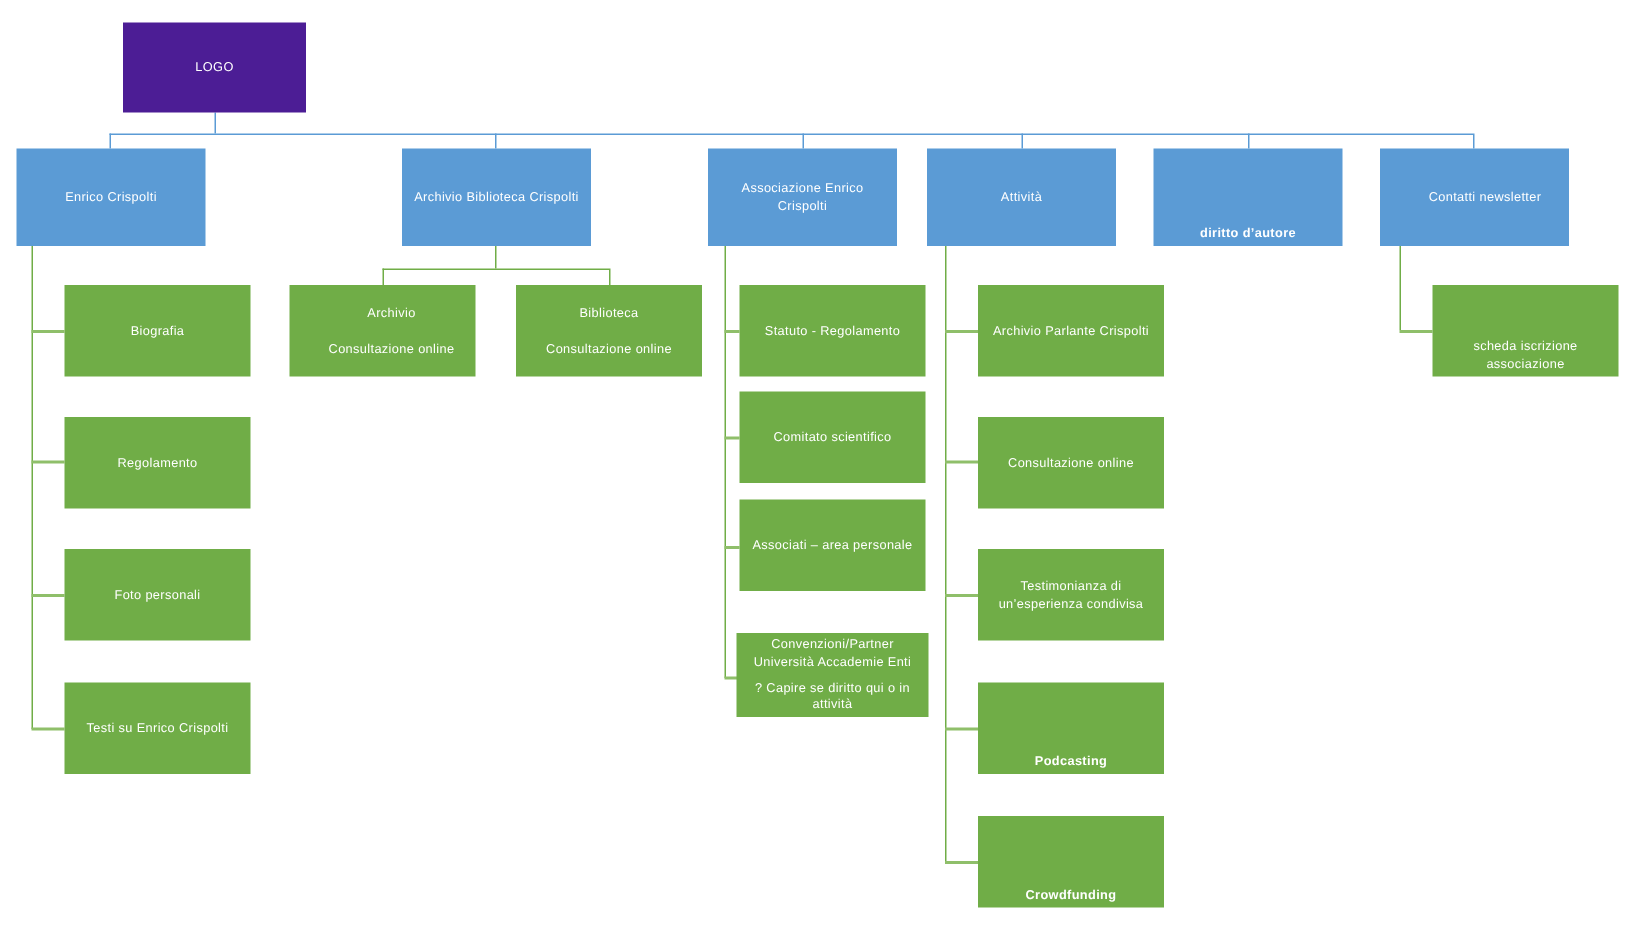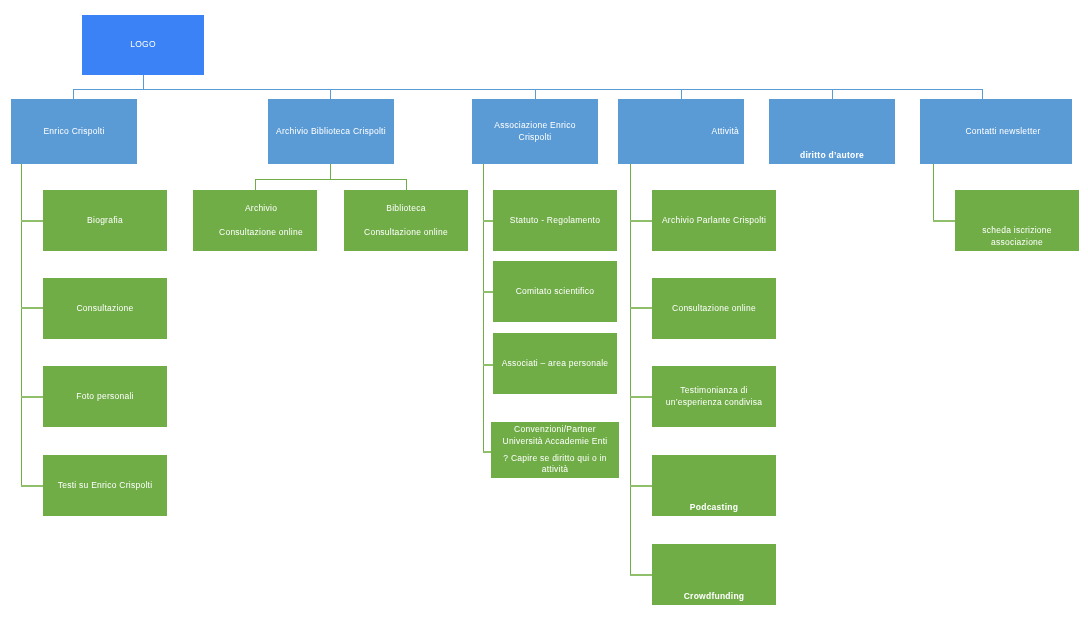--- a/index.html
+++ b/index.html
@@ -20,21 +20,21 @@
     align-items:center;
     justify-content:center;
     text-align:center;
     color:#ffffff;
     font-size:8.5px;
     line-height:1.35;
     letter-spacing:.25px;
     padding:3px 5px;
     z-index:3;
   }
-  .node.logo{background:#3b82f6;}
+  .node.logo{background:#4c1d95;}
   .node.blue{background:#5b9bd5;}
   .node.green{background:#70ad47;}
   .node.bold{font-weight:bold;justify-content:flex-end;}
   .node .ln{display:block;width:100%;}
   .node .ln+.ln{margin-top:13px;}
   .node .para{display:block;width:100%;}
   .node .para+.para{margin-top:6px;}
 
   .conn{position:absolute;z-index:1;}
   .conn.v-blue{width:1px;background:#5b9bd5;}
@@ -68,43 +68,43 @@
   </div>
 
   <div class="node blue" style="left:268px;top:99px;width:126px;height:65px;">
     <span class="ln">Archivio Biblioteca  Crispolti</span>
   </div>
 
   <div class="node blue" style="left:472px;top:99px;width:126px;height:65px;">
     <span class="ln">Associazione Enrico Crispolti</span>
   </div>
 
-  <div class="node blue" style="left:618px;top:99px;width:126px;height:65px;text-align:right;">
+  <div class="node blue" style="left:618px;top:99px;width:126px;height:65px;">
     <span class="ln">Attività</span>
   </div>
 
   <div class="node blue bold" style="left:769px;top:99px;width:126px;height:65px;">
     <span class="ln">diritto  d’autore</span>
   </div>
 
-  <div class="node blue" style="left:920px;top:99px;width:152px;height:65px;padding-left:19px;">
+  <div class="node blue" style="left:920px;top:99px;width:126px;height:65px;padding-left:19px;">
     <span class="ln">Contatti newsletter</span>
   </div>
 
   <div class="conn v-green" style="left:21px;top:164px;height:322px;"></div>
   <div class="conn h-green" style="left:21px;top:220px;width:22px;"></div>
   <div class="conn h-green" style="left:21px;top:307px;width:22px;"></div>
   <div class="conn h-green" style="left:21px;top:396px;width:22px;"></div>
   <div class="conn h-green" style="left:21px;top:485px;width:22px;"></div>
 
   <div class="node green" style="left:43px;top:190px;width:124px;height:61px;">
     <span class="ln">Biografia</span>
   </div>
   <div class="node green" style="left:43px;top:278px;width:124px;height:61px;">
-    <span class="ln">Consultazione</span>
+    <span class="ln">Regolamento</span>
   </div>
   <div class="node green" style="left:43px;top:366px;width:124px;height:61px;">
     <span class="ln">Foto personali</span>
   </div>
   <div class="node green" style="left:43px;top:455px;width:124px;height:61px;">
     <span class="ln">Testi su Enrico  Crispolti</span>
   </div>
 
   <div class="conn v-green" style="left:330px;top:164px;height:15px;"></div>
   <div class="conn h-green-thin" style="left:255px;top:179px;width:151px;"></div>

